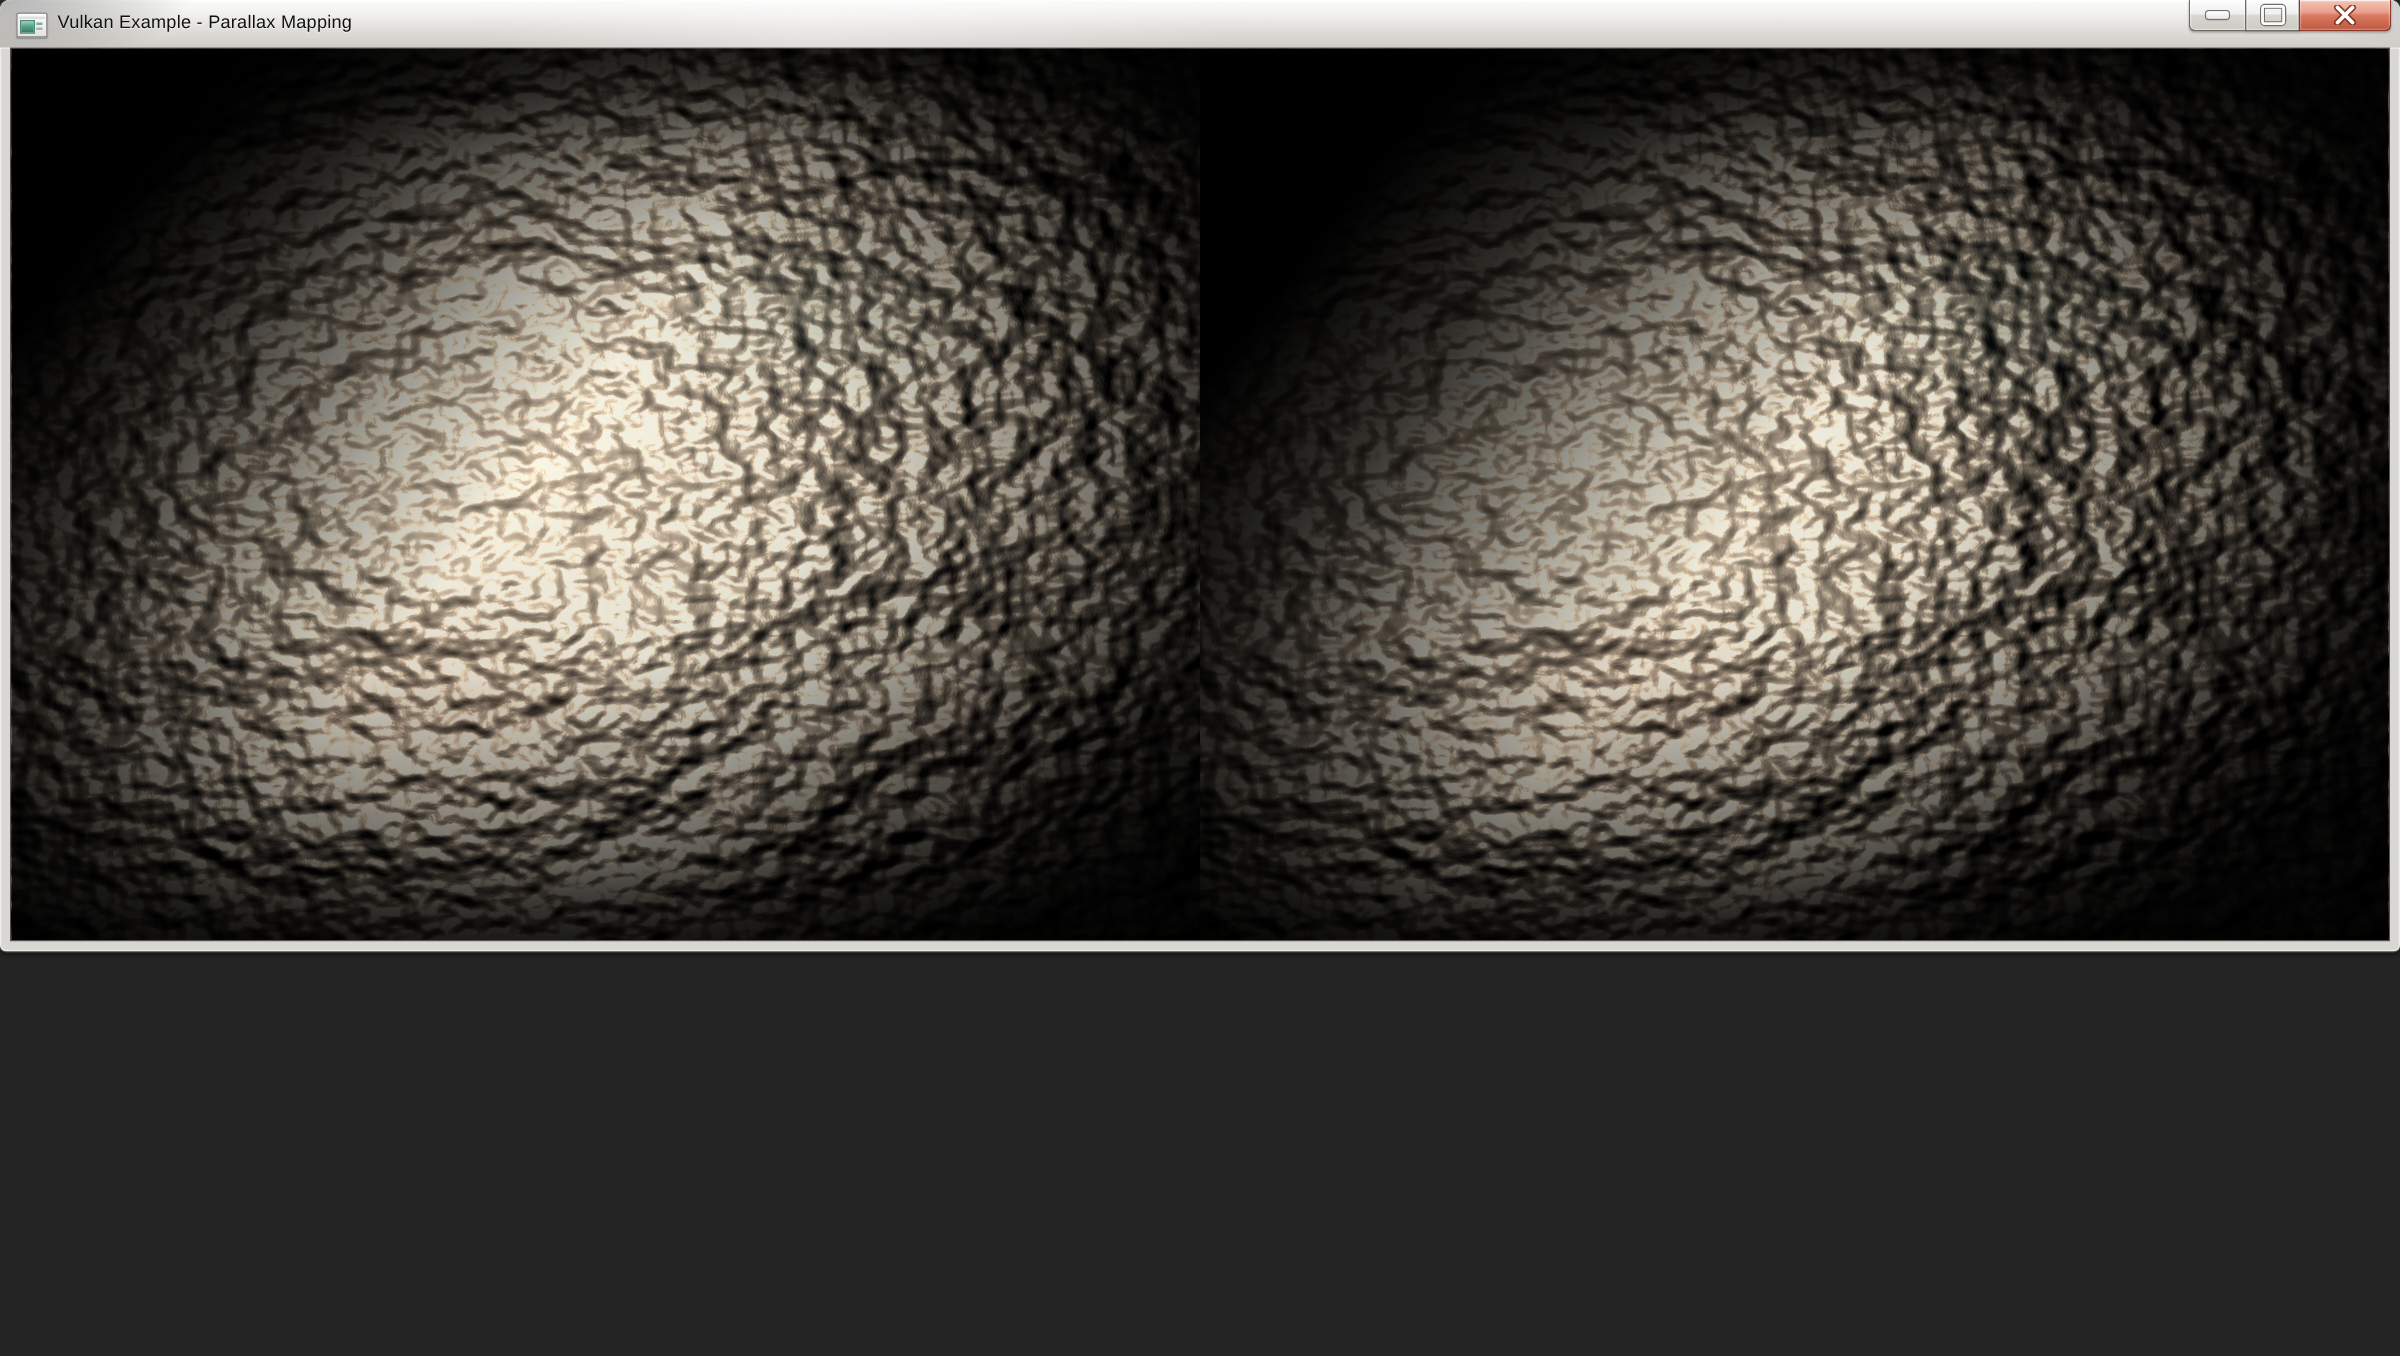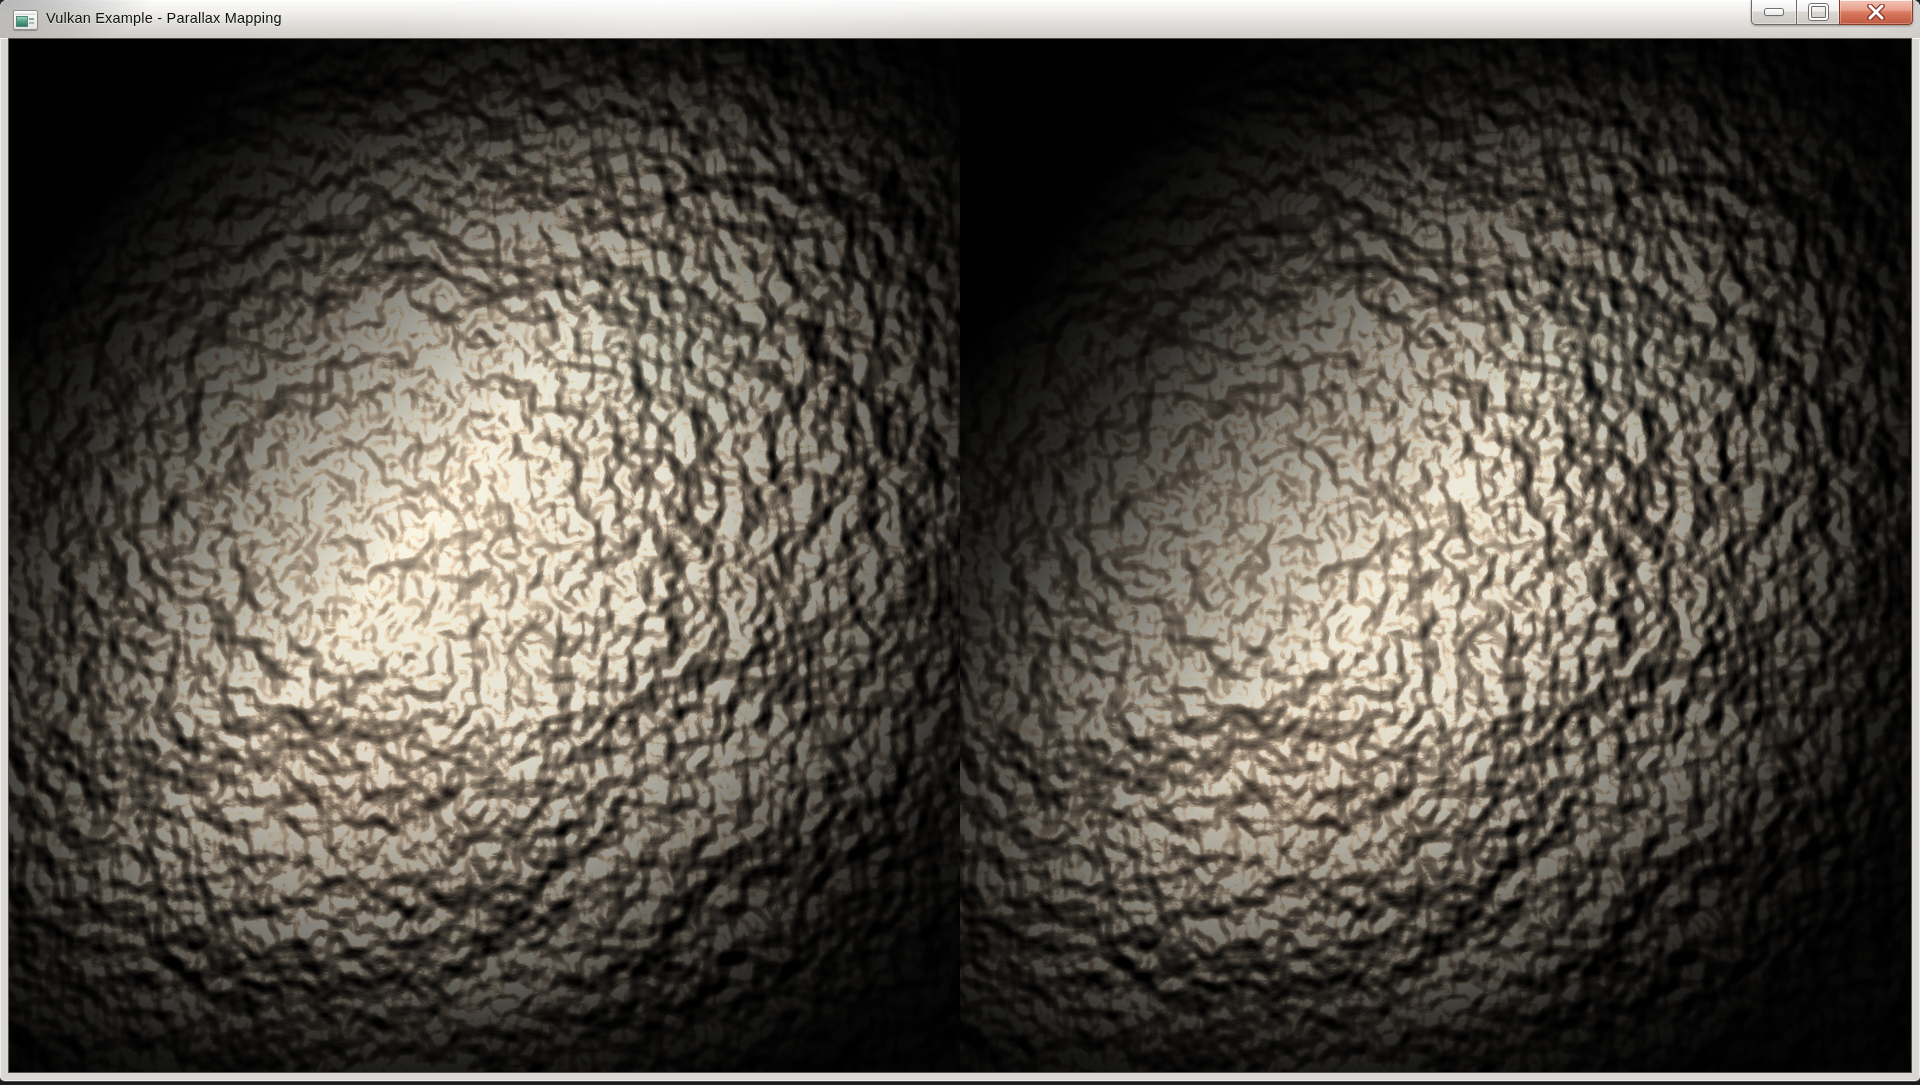--- a/index.html
+++ b/index.html
@@ -6,21 +6,21 @@
     margin: 0; padding: 0;
     width: 1920px; height: 1085px;
     background: var(--desktop-behind, #242424);
     overflow: hidden;
     font-family: "Liberation Sans", sans-serif;
   }
 
   
   .window {
     position: absolute; left: 0; top: 0;
-    width: 1920px; height: 1081px;
+    width: 1920px; height: 761px;
     background: var(--frame, #d9d7d3);
     border-radius: 8px 8px 5px 5px;
     box-shadow: inset 0 0 0 1px rgba(255,255,255,0.55),
                 0 0 0 1px var(--frame-outline, #4f4d4a),
                 0 2px 4px rgba(0,0,0,0.6);
   }
 
   .titlebar {
     position: absolute; left: 0; top: 0; right: 0;
     height: 38px;

